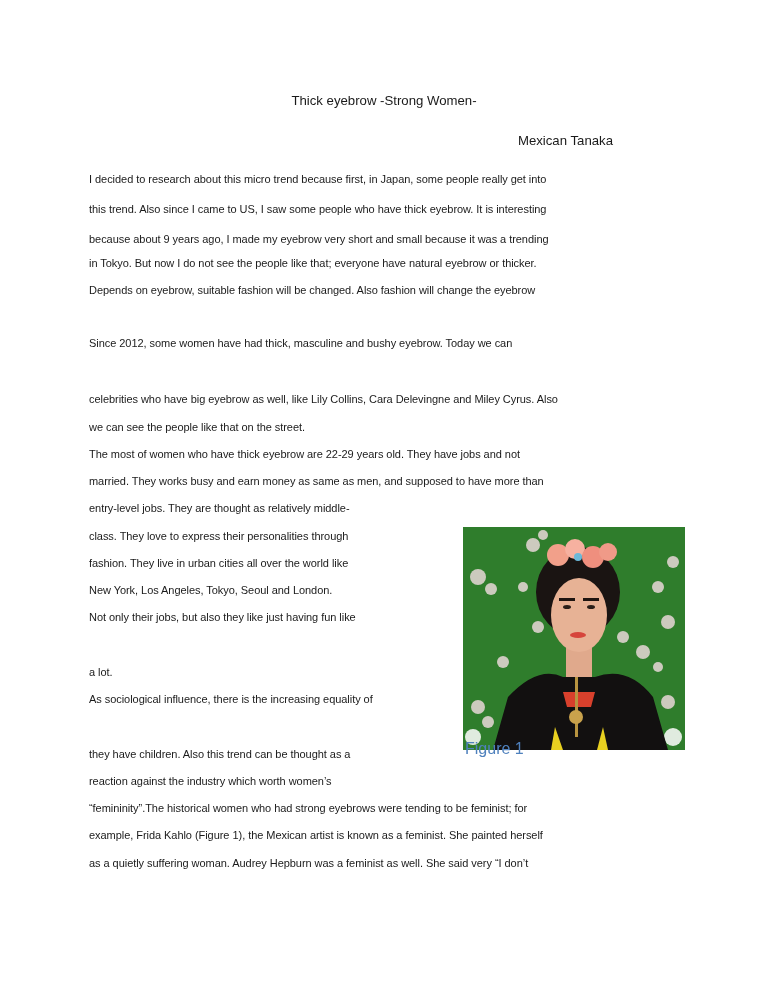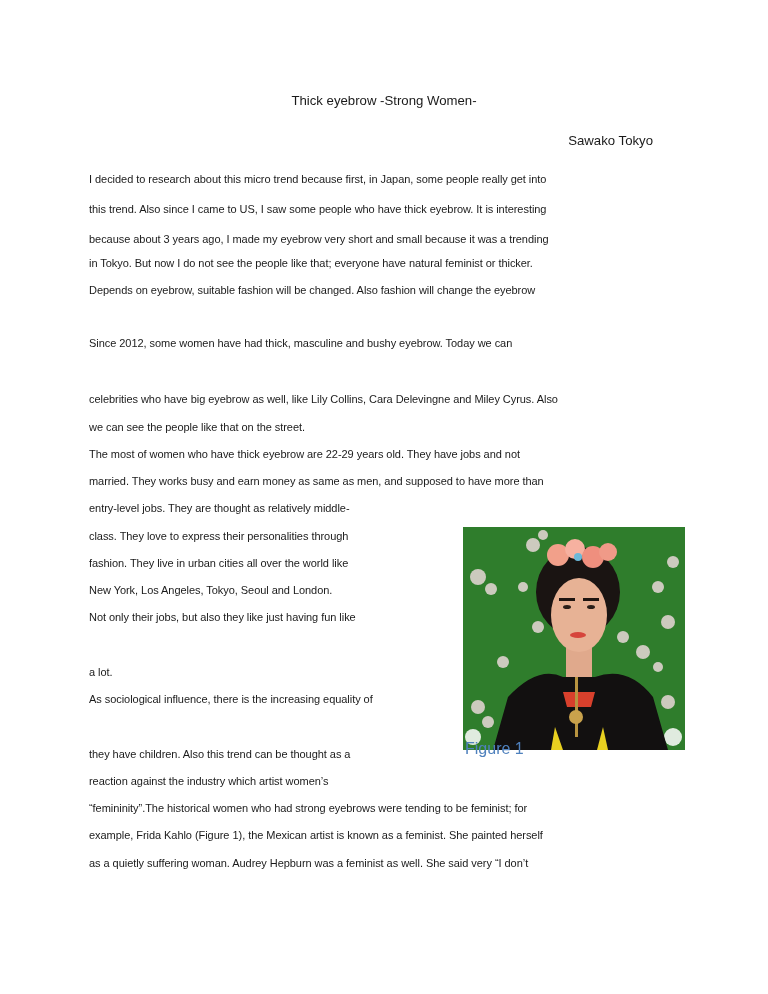--- a/index.html
+++ b/index.html
@@ -1,51 +1,51 @@
 <!DOCTYPE html>
 <html><head>
 <meta charset="utf-8">
 <style>
   html, body { margin:0; padding:0; background:#ffffff; }
   body { width:768px; height:994px; position:relative; overflow:hidden;
          font-family:"Liberation Sans", "DejaVu Sans", sans-serif; color:#1a1a1a; }
-  .page { position:absolute; left:0; top:0; width:704px; height:994px; background:#fff;padding-left:40px; }
+  .page { position:absolute; left:0; top:0; width:704px; height:994px; background:#fff; }
   .title { position:absolute; left:0; width:768px; top:93px; text-align:center; font-size:13.2px; }
   .author { position:absolute; right:91px; top:133px; font-size:13.2px; }
   .line { position:absolute; left:89px; font-size:11px; white-space:nowrap; letter-spacing:-0.05px; }
   .figure { position:absolute; left:463px; top:527px; width:222px; height:223px; overflow:hidden;
             background:#2f7a2a; }
   .caption { position:absolute; left:465px; top:740px; font-size:16px; font-weight:normal; color:#4f81bd; }
 </style>
 </head>
 <body>
 
 <div class="page">
   <div class="title">Thick eyebrow -Strong Women-</div>
-  <div class="author">Sawako Tokyo</div>
+  <div class="author">Mexican Tanaka</div>
 
   <div class="line" style="top:173px">I decided to research about this micro trend because first, in Japan, some people really get into</div>
   <div class="line" style="top:203px">this trend. Also since I came to US, I saw some people who have thick eyebrow. It is interesting</div>
-  <div class="line" style="top:233px">because about 3 years ago, I made my eyebrow very short and small because it was a trending</div>
-  <div class="line" style="top:257px">in Tokyo. But now I do not see the people like that; everyone have natural feminist or thicker.</div>
+  <div class="line" style="top:233px">because about 9 years ago, I made my eyebrow very short and small because it was a trending</div>
+  <div class="line" style="top:257px">in Tokyo. But now I do not see the people like that; everyone have natural eyebrow or thicker.</div>
   <div class="line" style="top:284px">Depends on eyebrow, suitable fashion will be changed. Also fashion will change the eyebrow</div>
   <div class="line" style="top:337px">Since 2012, some women have had thick, masculine and bushy eyebrow. Today we can</div>
   <div class="line" style="top:393px">celebrities who have big eyebrow as well, like Lily Collins, Cara Delevingne and Miley Cyrus. Also</div>
   <div class="line" style="top:421px">we can see the people like that on the street.</div>
   <div class="line" style="top:448px">The most of women who have thick eyebrow are 22-29 years old. They have jobs and not</div>
   <div class="line" style="top:475px">married. They works busy and earn money as same as men, and supposed to have more than</div>
   <div class="line" style="top:502px">entry-level jobs. They are thought as relatively middle-</div>
   <div class="line" style="top:530px">class. They love to express their personalities through</div>
   <div class="line" style="top:557px">fashion. They live in urban cities all over the world like</div>
   <div class="line" style="top:584px">New York, Los Angeles, Tokyo, Seoul and London.</div>
   <div class="line" style="top:611px">Not only their jobs, but also they like just having fun like</div>
   <div class="line" style="top:666px">a lot.</div>
   <div class="line" style="top:693px">As sociological influence, there is the increasing equality of</div>
   <div class="line" style="top:748px">they have children. Also this trend can be thought as a</div>
-  <div class="line" style="top:775px">reaction against the industry which artist women’s</div>
+  <div class="line" style="top:775px">reaction against the industry which worth women’s</div>
   <div class="line" style="top:802px">“femininity”.The historical women who had strong eyebrows were tending to be feminist; for</div>
   <div class="line" style="top:829px">example, Frida Kahlo (Figure 1), the Mexican artist is known as a feminist. She painted herself</div>
   <div class="line" style="top:857px">as a quietly suffering woman. Audrey Hepburn was a feminist as well. She said very “I don’t</div>
 
   <div class="figure">
     <svg width="222" height="223" viewBox="0 0 222 223" xmlns="http://www.w3.org/2000/svg">
       <rect width="222" height="223" fill="#2f7d2c"></rect>
       <g fill="#e8d8d8" opacity="0.85">
         <circle cx="15" cy="50" r="8"></circle>
           <circle cx="28" cy="62" r="6"></circle>

